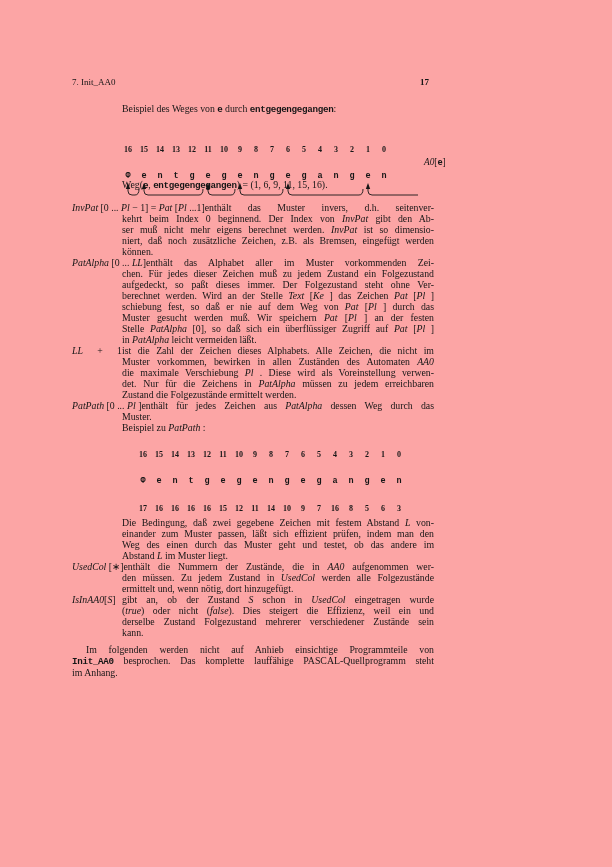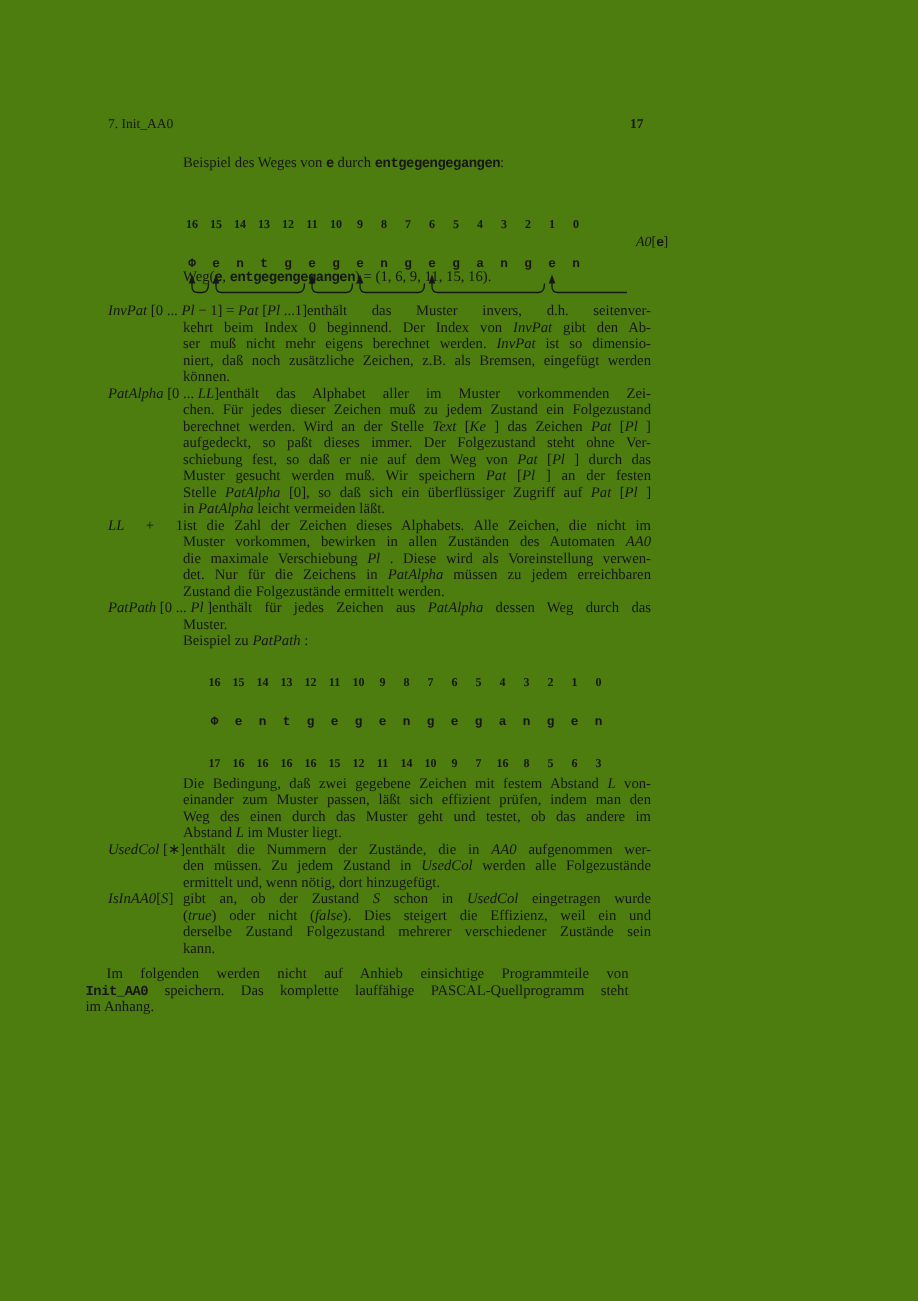--- a/index.html
+++ b/index.html
@@ -1,16 +1,16 @@
 <!DOCTYPE html>
 <html><head>
 <meta charset="utf-8">
 <style>
   html,body{margin:0;padding:0;background:#ffffff;}
-  .page{position:relative;width:612px;height:867px;background:#4d7c0f;overflow:hidden;
+  .page{position:relative;width:612px;height:867px;background:#fca5a5;overflow:hidden;
         font-family:"Liberation Serif", serif;color:#161616;}
   .s-r{}
   .s-i{font-style:italic;}
   .s-tt{font-family:"Liberation Mono", monospace;font-weight:bold;font-size:0.94em;letter-spacing:-0.3px;}
   .hdr{position:absolute;top:77px;left:72px;font-size:9px;}
   .pgnum{position:absolute;top:77px;left:420px;font-size:9px;font-weight:bold;}
   .title-line{position:absolute;top:103px;left:122px;font-size:9.8px;}
   .diagram1{position:absolute;top:128px;left:120px;width:312px;}
   .drow{white-space:nowrap;height:11px;line-height:11px;margin-top:16px;}
   .cell{display:inline-block;width:16px;text-align:center;vertical-align:top;}
@@ -20,21 +20,21 @@
   .arrowsvg{display:block;margin-top:0px;}
   .a0label{position:absolute;top:157px;left:424px;font-size:9.3px;}
   .weg-line{position:absolute;top:179px;left:122px;font-size:9.8px;}
   .defs{position:absolute;top:202px;left:72px;width:362px;padding-left:50px;box-sizing:border-box;}
   .tline{font-size:9.8px;line-height:11px;}
   .jl{text-align:justify;text-align-last:justify;}
   .nl{text-align:left;text-align-last:left;}
   .labelline{margin-left:-50px;}
   .deflabel{display:inline-block;min-width:50px;}
   .diagram2{margin:3px 0 3px 13px;width:276px;}
-  .closing{position:absolute;top:644px;left:57px;width:362px;}
+  .closing{position:absolute;top:644px;left:72px;width:362px;}
   .indent1{text-indent:14px;}
 </style>
 </head>
 <body>
 
 <div class="page">
 
   <div class="hdr">7. Init_AA0</div>
   <div class="pgnum">17</div>
 
@@ -66,22 +66,22 @@
       <div>
         <div class="tline jl labelline"><span class="deflabel"><span class="s-i">InvPat</span><span class="s-r"> [0 ... </span><span class="s-i">Pl</span><span class="s-r"> − 1] = </span><span class="s-i">Pat</span><span class="s-r"> [</span><span class="s-i">Pl</span><span class="s-r"> ...1] </span></span><span class="s-r">enthält das Muster invers, d.h. seitenver-</span></div>
         <div class="tline jl"><span class="s-r">kehrt beim Index 0 beginnend. Der Index von </span><span class="s-i">InvPat</span><span class="s-r"> gibt den Ab-</span></div>
         <div class="tline jl"><span class="s-r">ser muß nicht mehr eigens berechnet werden. </span><span class="s-i">InvPat</span><span class="s-r"> ist so dimensio-</span></div>
         <div class="tline jl"><span class="s-r">niert, daß noch zusätzliche Zeichen, z.B. als Bremsen, eingefügt werden</span></div>
         <div class="tline nl"><span class="s-r">können.</span></div>
       </div>
       <div>
         <div class="tline jl labelline"><span class="deflabel"><span class="s-i">PatAlpha</span><span class="s-r"> [0 ... </span><span class="s-i">LL</span><span class="s-r">] </span></span><span class="s-r">enthält das Alphabet aller im Muster vorkommenden Zei-</span></div>
         <div class="tline jl"><span class="s-r">chen. Für jedes dieser Zeichen muß zu jedem Zustand ein Folgezustand</span></div>
+        <div class="tline jl"><span class="s-r">aufgedeckt, so paßt dieses immer. Der Folgezustand steht ohne Ver-</span></div>
         <div class="tline jl"><span class="s-r">berechnet werden. Wird an der Stelle </span><span class="s-i">Text</span><span class="s-r"> [</span><span class="s-i">Ke</span><span class="s-r"> ] das Zeichen </span><span class="s-i">Pat</span><span class="s-r"> [</span><span class="s-i">Pl</span><span class="s-r"> ]</span></div>
-        <div class="tline jl"><span class="s-r">aufgedeckt, so paßt dieses immer. Der Folgezustand steht ohne Ver-</span></div>
         <div class="tline jl"><span class="s-r">schiebung fest, so daß er nie auf dem Weg von </span><span class="s-i">Pat</span><span class="s-r"> [</span><span class="s-i">Pl</span><span class="s-r"> ] durch das</span></div>
         <div class="tline jl"><span class="s-r">Muster gesucht werden muß. Wir speichern </span><span class="s-i">Pat</span><span class="s-r"> [</span><span class="s-i">Pl</span><span class="s-r"> ] an der festen</span></div>
         <div class="tline jl"><span class="s-r">Stelle </span><span class="s-i">PatAlpha</span><span class="s-r"> [0], so daß sich ein überflüssiger Zugriff auf </span><span class="s-i">Pat</span><span class="s-r"> [</span><span class="s-i">Pl</span><span class="s-r"> ]</span></div>
         <div class="tline nl"><span class="s-r">in </span><span class="s-i">PatAlpha</span><span class="s-r"> leicht vermeiden läßt.</span></div>
       </div>
       <div>
         <div class="tline jl labelline"><span class="deflabel"><span class="s-i">LL</span><span class="s-r"> + 1 </span></span><span class="s-r">ist die Zahl der Zeichen dieses Alphabets. Alle Zeichen, die nicht im</span></div>
         <div class="tline jl"><span class="s-r">Muster vorkommen, bewirken in allen Zuständen des Automaten </span><span class="s-i">AA0</span></div>
         <div class="tline jl"><span class="s-r">die maximale Verschiebung </span><span class="s-i">Pl</span><span class="s-r"> . Diese wird als Voreinstellung verwen-</span></div>
         <div class="tline jl"><span class="s-r">det. Nur für die Zeichens in </span><span class="s-i">PatAlpha</span><span class="s-r"> müssen zu jedem erreichbaren</span></div>
@@ -109,17 +109,17 @@
       <div>
         <div class="tline jl labelline"><span class="deflabel"><span class="s-i">IsInAA0</span><span class="s-r">[</span><span class="s-i">S</span><span class="s-r">] </span></span><span class="s-r">gibt an, ob der Zustand </span><span class="s-i">S</span><span class="s-r"> schon in </span><span class="s-i">UsedCol</span><span class="s-r"> eingetragen wurde</span></div>
         <div class="tline jl"><span class="s-r">(</span><span class="s-i">true</span><span class="s-r">) oder nicht (</span><span class="s-i">false</span><span class="s-r">). Dies steigert die Effizienz, weil ein und</span></div>
         <div class="tline jl"><span class="s-r">derselbe Zustand Folgezustand mehrerer verschiedener Zustände sein</span></div>
         <div class="tline nl"><span class="s-r">kann.</span></div>
       </div>
     </div>
 
   <div class="closing" id="closing">
       <div class="tline jl indent1"><span class="s-r">Im folgenden werden nicht auf Anhieb einsichtige Programmteile von</span></div>
-      <div class="tline jl"><span class="s-tt">Init_AA0</span><span class="s-r"> speichern. Das komplette lauffähige PASCAL-Quellprogramm steht</span></div>
+      <div class="tline jl"><span class="s-tt">Init_AA0</span><span class="s-r"> besprochen. Das komplette lauffähige PASCAL-Quellprogramm steht</span></div>
       <div class="tline nl"><span class="s-r">im Anhang.</span></div>
     </div>
 
 </div>
 
 </body></html>

